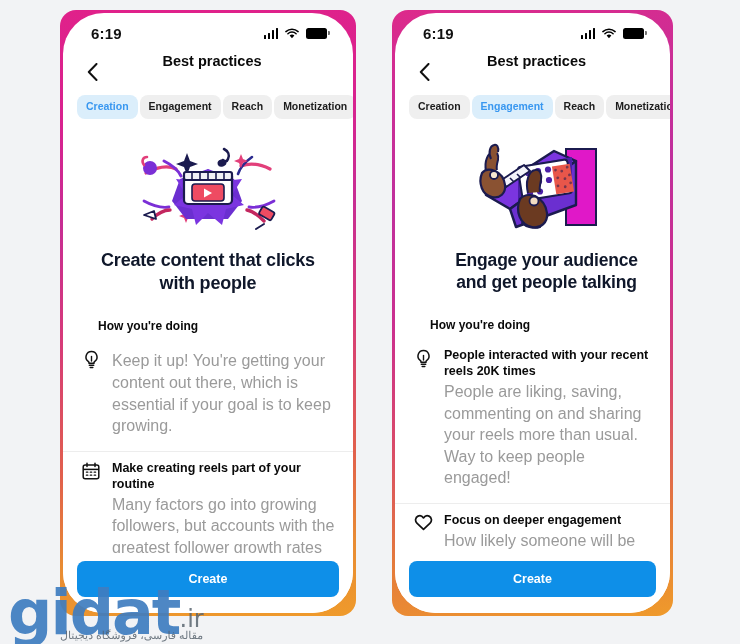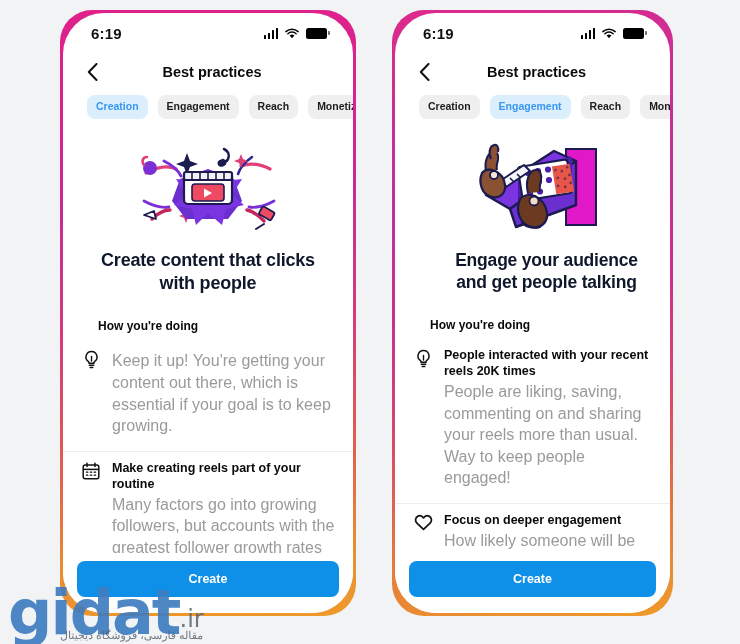--- a/index.html
+++ b/index.html
@@ -8,21 +8,21 @@
     background:#f2f3f5;
     font-family:"Liberation Sans", sans-serif;
     overflow:hidden;
     position:relative;
   }
   .stage{position:absolute;inset:0;}
 
   
   .phone{
     position:absolute;
-    border-radius:32px;
+    border-radius:16px;
     padding:3px;
     box-sizing:border-box;
     overflow:hidden;
   }
   .phone.left{
     left:60px;top:10px;width:296px;height:606px;
     background:linear-gradient(175deg,#e0218a 0%,#d8228f 18%,#c72d93 34%,#d63a7a 52%,#e1604c 74%,#e88b33 88%,#ef9a2b 100%);
   }
   .phone.right{
     left:392px;top:10px;width:281px;height:606px;
@@ -57,34 +57,34 @@
     width:21px;height:11px;border-radius:2.5px;background:#000;position:relative;
   }
   .battery:after{
     content:"";position:absolute;right:-3px;top:3.5px;width:2px;height:4px;
     background:#000;border-radius:0 1px 1px 0;opacity:.55;
   }
 
   
   .navbar{
     height:38px;flex:0 0 38px;position:relative;
-    display:flex;align-items:center;justify-content:center;padding-left:8px;
+    display:flex;justify-content:center;padding-left:8px;
   }
   .back-btn{
     position:absolute;left:18px;top:50%;transform:translateY(-50%);
     width:22px;height:22px;display:flex;align-items:center;justify-content:center;
     cursor:pointer;
   }
   .nav-title{font-size:14.5px;font-weight:bold;color:#0a0a0a;}
 
   
   .tabs{
     flex:0 0 auto;
-    display:flex;gap:10px;
-    padding:4px 14px 10px 14px;box-sizing:border-box;margin-left:10px;
+    display:flex;gap:2px;
+    padding:4px 14px 10px 14px;box-sizing:border-box;
   }
   .tab{
     background:#efefef;border-radius:8px;
     padding:6px 9px;
     font-size:10.5px;font-weight:bold;color:#1c1c1c;
     white-space:nowrap;cursor:pointer;
     line-height:1.1;
   }
   .tab.active{background:#dbeefb;color:#3897f0;}
 

